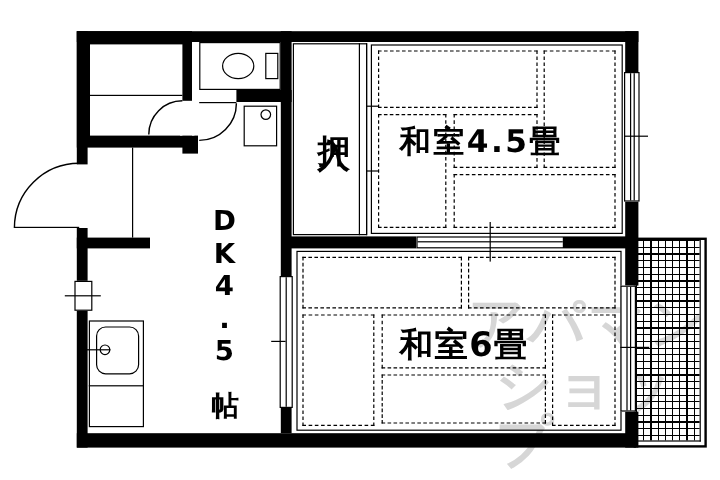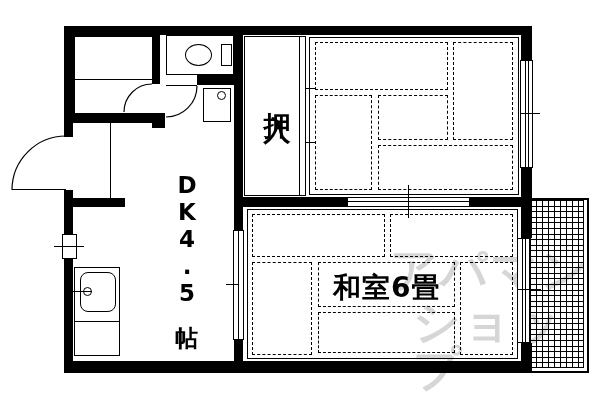--- a/index.html
+++ b/index.html
@@ -129,17 +129,18 @@
 
   <div class="abs" style="left:528px;top:198px;width:61px;height:175px;border:2px solid #000;box-sizing:border-box;z-index:9;"></div>
   <div class="grid"></div>
 
   <svg class="arcs" width="600" height="400" viewBox="0 0 600 400">
     <path d="M12,190 A54,54 0 0 1 66,136" fill="none" stroke="#000" stroke-width="1.2"></path>
     <path d="M124,112 A28,28 0 0 1 152,84" fill="none" stroke="#000" stroke-width="1.2"></path>
     <path d="M197,86 A31,31 0 0 1 166,117" fill="none" stroke="#000" stroke-width="1.2"></path>
   </svg>
 
+  <div class="lbl" style="left:333px;top:101px;font-size:26px;letter-spacing:2px;">和室4.5畳</div>
   <div class="lbl" style="left:333px;top:269px;font-size:28px;letter-spacing:1px;">和室6畳</div>
   <div class="lbl vtxt" style="left:259px;top:90px;font-size:27px;letter-spacing:3px;">押入</div>
   <div class="lbl vtxt" style="left:172px;top:172px;font-size:23px;letter-spacing:1px;">DK4.5帖</div>
 
 </div>
 
 </body></html>

